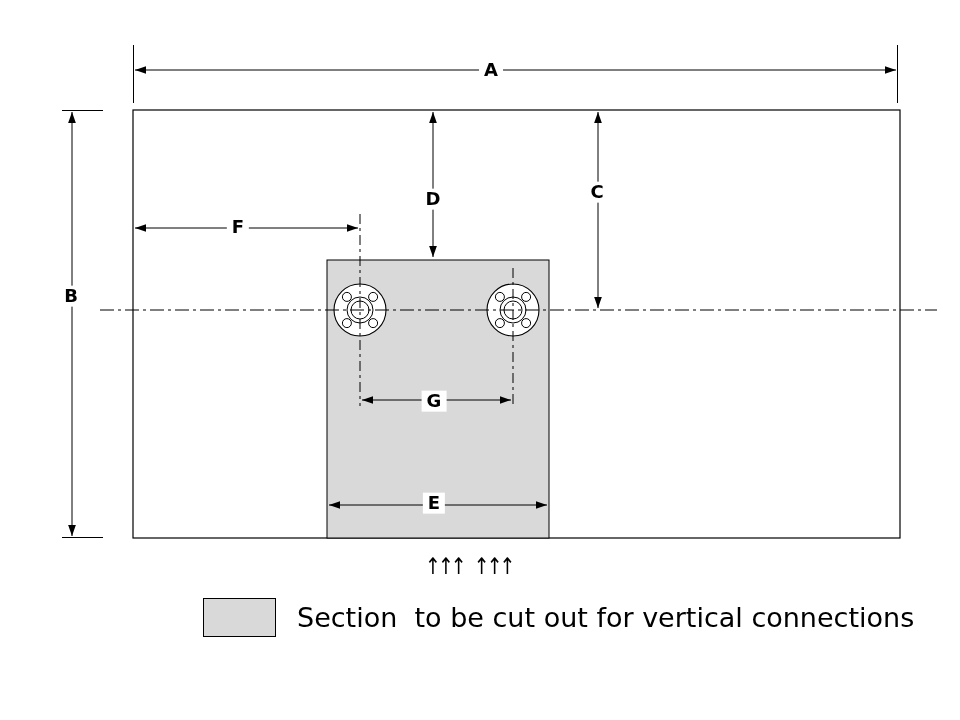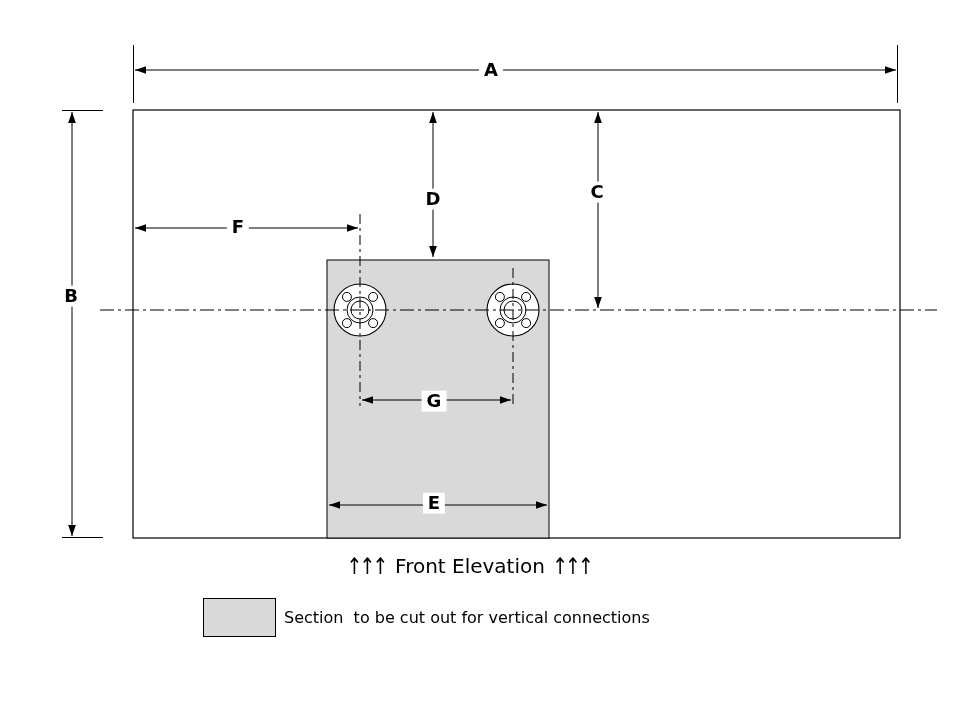--- a/index.html
+++ b/index.html
@@ -44,22 +44,22 @@
   }
   .legend {
     position: absolute;
     top: 598px;
     left: 203px;
     display: flex;
     align-items: center;
   }
   .legend .swatch-wrap { width: 73px; height: 39px; display: block; }
   .legend .legend-text {
-    margin-left: 8px;
-    font-size: 16px;
+    margin-left: 21px;
+    font-size: 27px;
     white-space: pre;
   }
 </style>
 </head>
 <body>
 
 <div class="canvas">
 
   <svg class="layer" width="960" height="720" viewBox="0 0 960 720">
     <defs>
@@ -118,21 +118,20 @@
   <span class="dim-label" style="left:491px; top:70px;">A</span>
   <span class="dim-label" style="left:71px;  top:296px;">B</span>
   <span class="dim-label" style="left:597px; top:192px;">C</span>
   <span class="dim-label" style="left:433px; top:199px;">D</span>
   <span class="dim-label" style="left:434px; top:503px;">E</span>
   <span class="dim-label" style="left:238px; top:227px;">F</span>
   <span class="dim-label" style="left:434px; top:401px;">G</span>
 
   <div class="caption">
     <span class="arrows">↑↑↑</span>
-    <span class="caption-text">Front Elevation</span>
     <span class="arrows">↑↑↑</span>
   </div>
 
   <div class="legend">
     <svg class="swatch-wrap" width="73" height="39">
       <rect x="0.5" y="0.5" width="72" height="38" stroke="#000" stroke-width="1" fill="#d9d9d9"></rect>
     </svg>
     <span class="legend-text">Section  to be cut out for vertical connections</span>
   </div>
 

